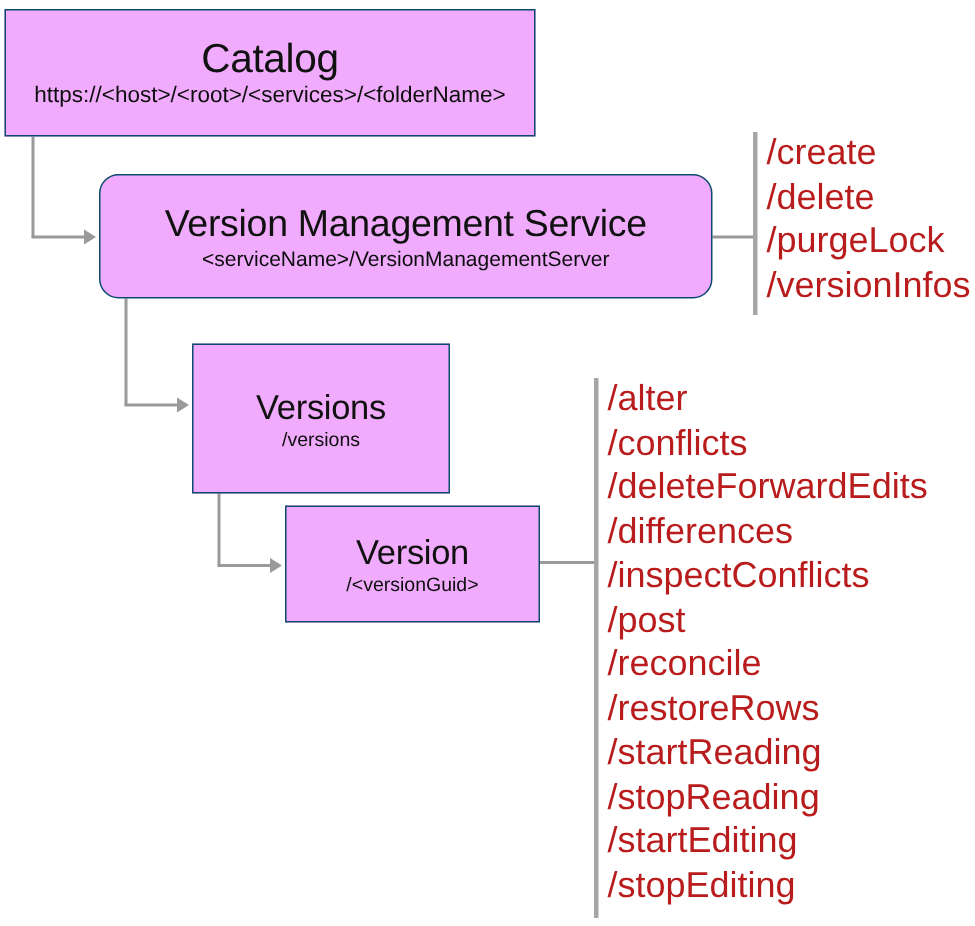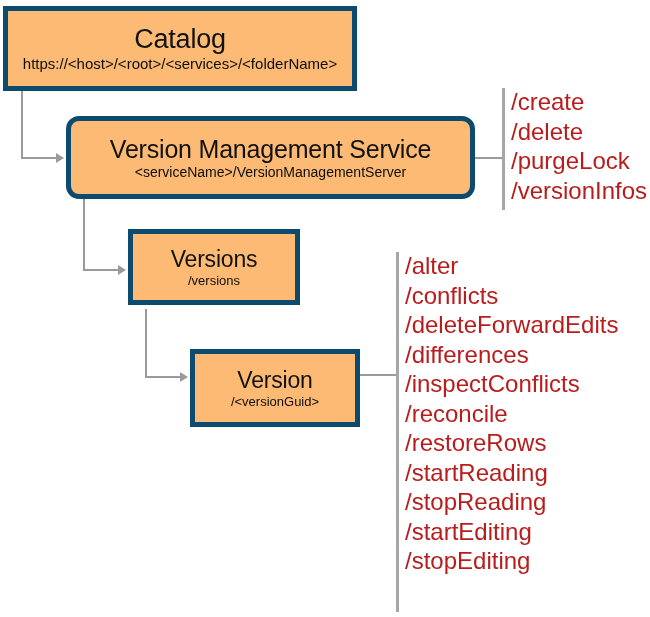--- a/index.html
+++ b/index.html
@@ -13,22 +13,22 @@
     height: 617px;
     background: #ffffff;
     font-family: "Liberation Sans", sans-serif;
     overflow: hidden;
   }
 
   
   .node {
     position: absolute;
     box-sizing: border-box;
-    background: #fdba74;
-    border: 5px solid #0c4a6e;
+    background: #f0abfc;
+    border: 1px solid #0c4a6e;
     display: flex;
     flex-direction: column;
     align-items: center;
     justify-content: center;
     text-align: center;
     line-height: 1.05;
   }
   .node-title {
     color: #111111;
     font-weight: 400;
@@ -42,25 +42,25 @@
   }
 
   #node-catalog       { left: 3px;   top: 6px;   width: 354px; height: 85px; }
   #node-catalog .node-title { font-size: 27px; margin-bottom: 2px; }
   #node-catalog .node-sub   { font-size: 15px; }
 
   #node-vms           { left: 66px;  top: 116px; width: 409px; height: 83px; border-radius: 13px; }
   #node-vms .node-title { font-size: 25px; margin-bottom: 3px; }
   #node-vms .node-sub   { font-size: 14px; }
 
-  #node-versions      { left: 128px; top: 229px; width: 172px; height: 76px; }
+  #node-versions      { left: 128px; top: 229px; width: 172px; height: 100px; }
   #node-versions .node-title { font-size: 23px; margin-bottom: 3px; }
   #node-versions .node-sub   { font-size: 13px; }
 
-  #node-version       { left: 190px; top: 349px; width: 170px; height: 78px; }
+  #node-version       { left: 190px; top: 337px; width: 170px; height: 78px; }
   #node-version .node-title { font-size: 23px; margin-bottom: 3px; }
   #node-version .node-sub   { font-size: 13px; }
 
   
   .conn {
     position: absolute;
     background: #9a9a9a;
   }
   .conn-v { width: 2px; }
   .conn-h { height: 2px; }
@@ -156,20 +156,21 @@
       <span class="op-item">/purgeLock</span>
       <span class="op-item">/versionInfos</span>
     </div>
 
   <div class="op-list" id="ver-ops">
       <span class="op-item">/alter</span>
       <span class="op-item">/conflicts</span>
       <span class="op-item">/deleteForwardEdits</span>
       <span class="op-item">/differences</span>
       <span class="op-item">/inspectConflicts</span>
+      <span class="op-item">/post</span>
       <span class="op-item">/reconcile</span>
       <span class="op-item">/restoreRows</span>
       <span class="op-item">/startReading</span>
       <span class="op-item">/stopReading</span>
       <span class="op-item">/startEditing</span>
       <span class="op-item">/stopEditing</span>
     </div>
 
 </div>
 

